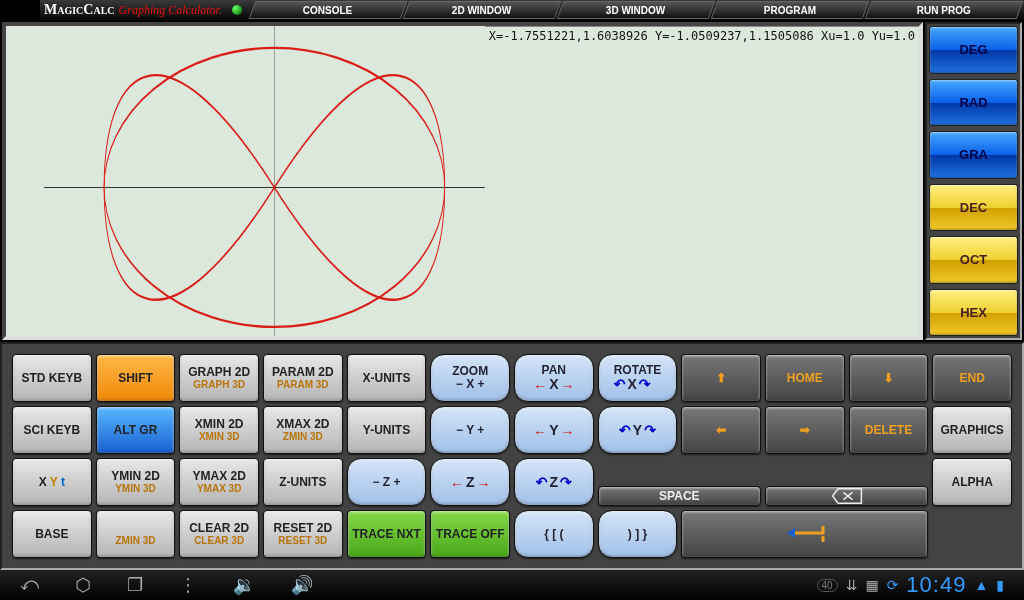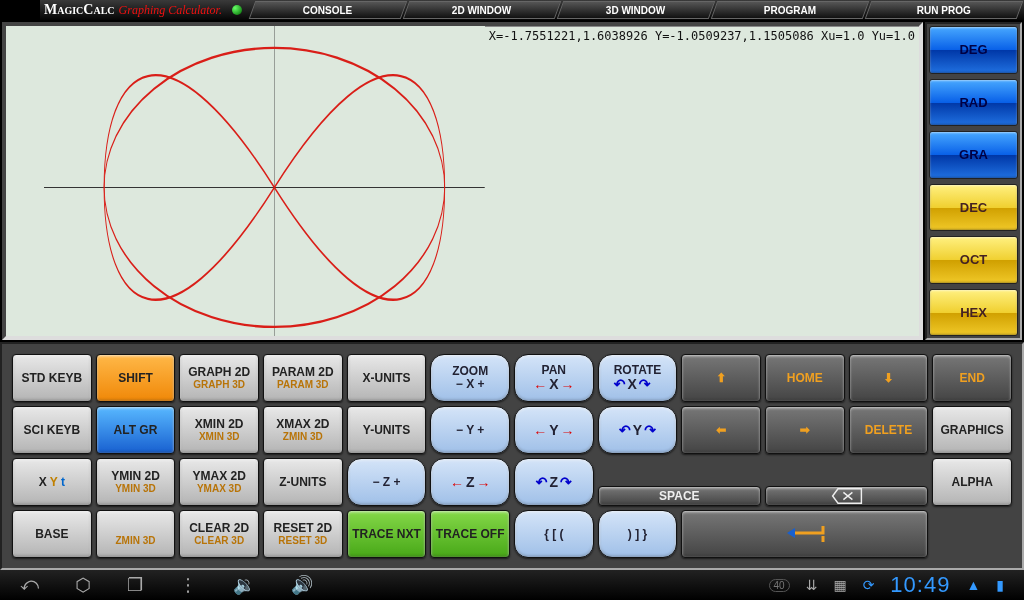--- a/index.html
+++ b/index.html
@@ -39,21 +39,21 @@
   .key.dark { background: linear-gradient(#777, #444); color: #f0a020; }
   .key.dark.white { color: #eee; margin-top: 28px; }
   
   .arrows { display: flex; gap: 2px; font-size: 14px; }
   .arrows .red { color: #d00; }
   .arrows .blue { color: #00c; }
   .key-label-col { text-align: center; line-height: 1.1; }
   
   .android-bar { height: 30px; background: linear-gradient(#222, #000); display: flex; align-items: center; padding: 0 20px; gap: 36px; color: #aaa; }
   .android-bar .nav { display: flex; gap: 36px; font-size: 18px; }
-  .android-bar .right { margin-left: auto; display: flex; align-items: center; gap: 16px; font-size: 14px; }
+  .android-bar .right { margin-left: auto; display: flex; align-items: center; gap: 8px; font-size: 14px; }
   .clock { color: #3399ff; font-size: 22px; letter-spacing: 1px; }
 </style>
 </head>
 <body>
 
 <div class="app">
 
   <div class="titlebar">
     <span class="app-name">MagicCalc</span>
     <span class="app-sub">Graphing Calculator.</span>

